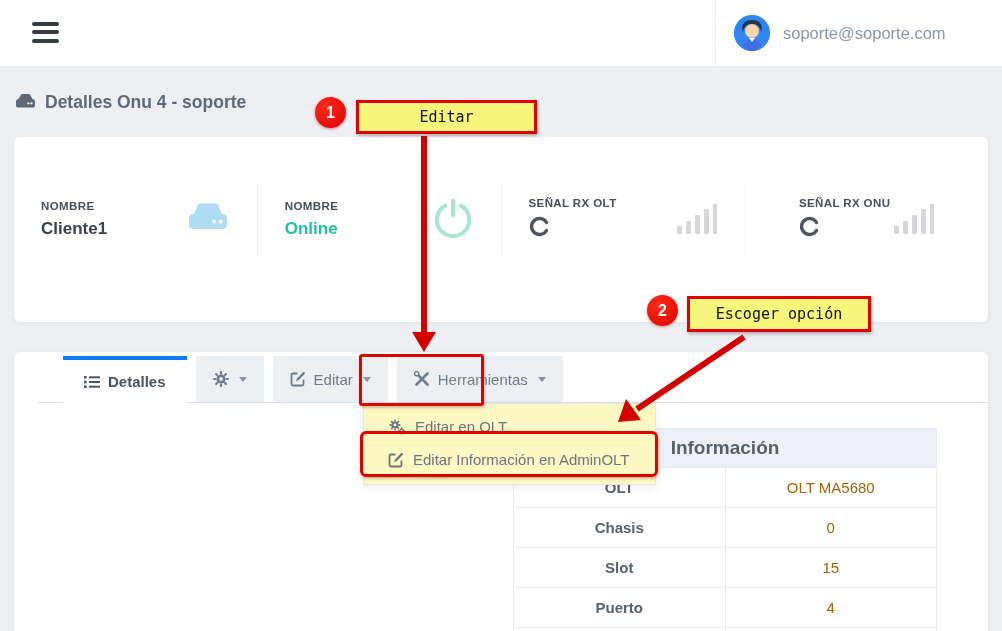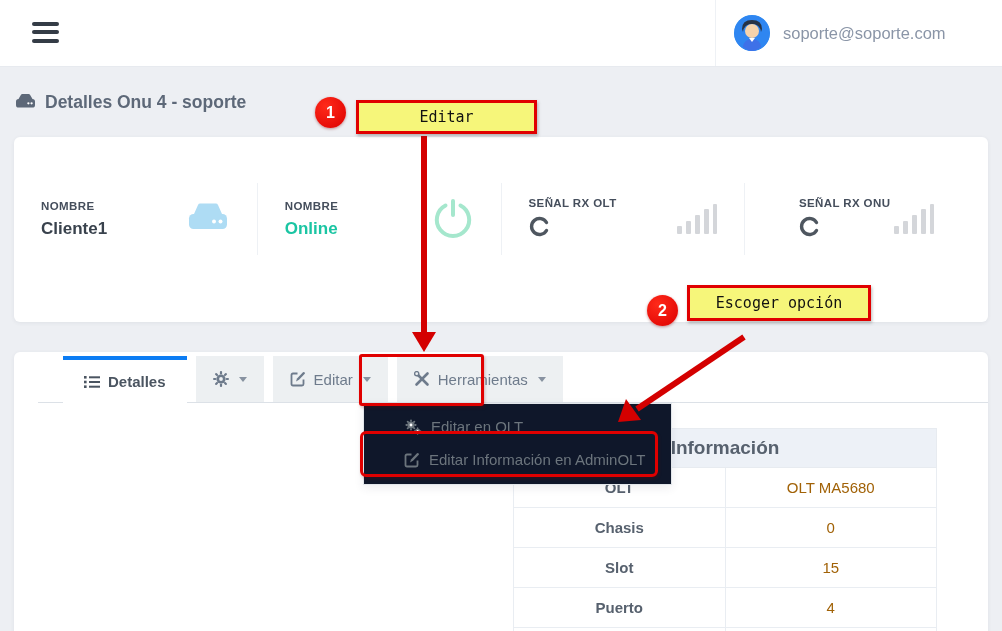--- a/index.html
+++ b/index.html
@@ -28,21 +28,21 @@
   .stat-value.teal{color:#1bc5a3;}
   .stat-spin{margin-top:7px;}
 
   
   #tabsCard{position:absolute;left:14px;top:352px;width:974px;height:300px;border-radius:6px 6px 0 0;}
   .tabbar{position:relative;display:flex;align-items:flex-end;padding:5px 0 0 25px;border-bottom:1px solid #dce1e7;height:51px;box-sizing:border-box;margin-left:24px;}
   .tab{display:flex;align-items:center;gap:8px;height:46px;padding:0 17px;font-size:15px;color:#6e7b8c;background:#edf0f2;margin-right:9px;cursor:pointer;box-sizing:border-box;}
   .tab.active{background:#fff;border-top:4px solid #0b7cf3;height:47px;margin-bottom:-1px;color:#4b5561;font-weight:600;z-index:2;padding:0 21px;}
   .caret{width:0;height:0;border-left:4.5px solid transparent;border-right:4.5px solid transparent;border-top:5px solid currentColor;margin-left:2px;opacity:.8;}
 
-  .dropdown{position:absolute;left:349px;top:51px;width:291px;background:#0f172a;border:1px solid #e2e6ea;box-shadow:0 3px 9px rgba(50,60,80,.09);padding:6px 0 8px 16px;z-index:5;}
+  .dropdown{position:absolute;left:349px;top:51px;width:291px;background:#fef9c3;border:1px solid #e2e6ea;box-shadow:0 3px 9px rgba(50,60,80,.09);padding:6px 0 8px 0;z-index:5;}
   .dd-item{display:flex;align-items:center;gap:9px;padding:8px 24px;font-size:15px;color:#6c757d;cursor:pointer;}
 
   
   .info-table-wrap{position:absolute;left:499px;top:76px;width:424px;z-index:1;}
   table.info{width:100%;border-collapse:collapse;table-layout:fixed;}
   table.info th{height:36px;background:#edf1f7;color:#57616e;font-size:19px;font-weight:700;border:1px solid #e7ebf0;}
   table.info td{height:37px;font-size:15px;border:1px solid #e9edf2;text-align:center;background:#fff;}
   td.k{font-weight:700;color:#57616e;width:54%;}
   td.v{color:#a16207;word-break:break-all;}
   tr.tall td{height:52px;vertical-align:top;padding-top:4px;}
@@ -278,15 +278,15 @@
     <polygon points="618,422 626,399 641,420" fill="#d40000"></polygon>
   </svg>
 
   <div class="ann-outline" style="left:359px;top:354px;width:119px;height:46px;border-radius:3px;"></div>
   <div class="ann-outline" style="left:360px;top:431px;width:292px;height:40px;border-radius:6px;"></div>
 
   <div class="ann-circle" style="left:315px;top:97px;">1</div>
   <div class="ann-label" style="left:356px;top:100px;width:181px;height:34px;">Editar</div>
 
   <div class="ann-circle" style="left:647px;top:295px;">2</div>
-  <div class="ann-label" style="left:687px;top:285px;width:184px;height:36px;">Escoger opción</div>
+  <div class="ann-label" style="left:687px;top:296px;width:184px;height:36px;">Escoger opción</div>
 
 </div>
 
 </body></html>

